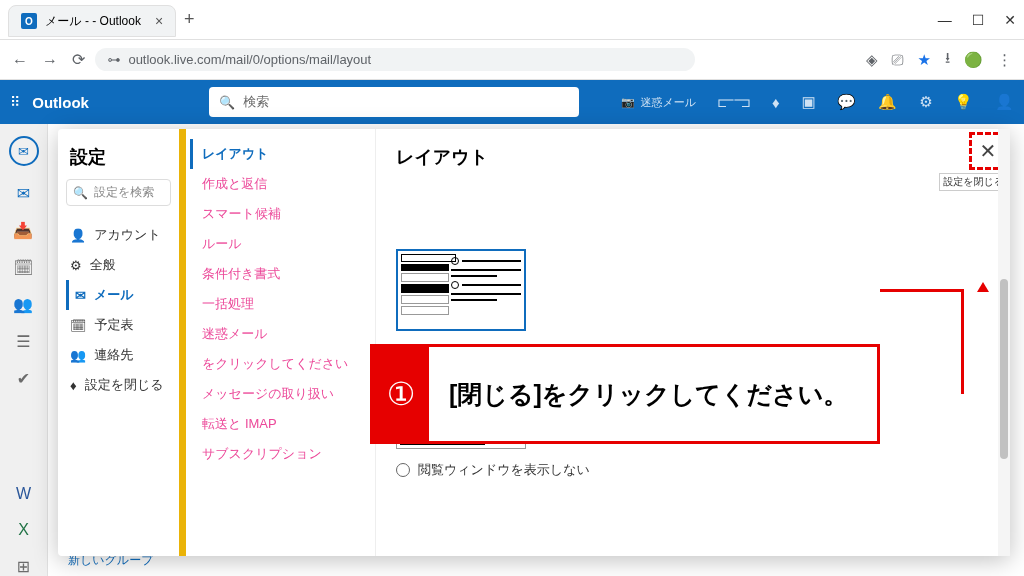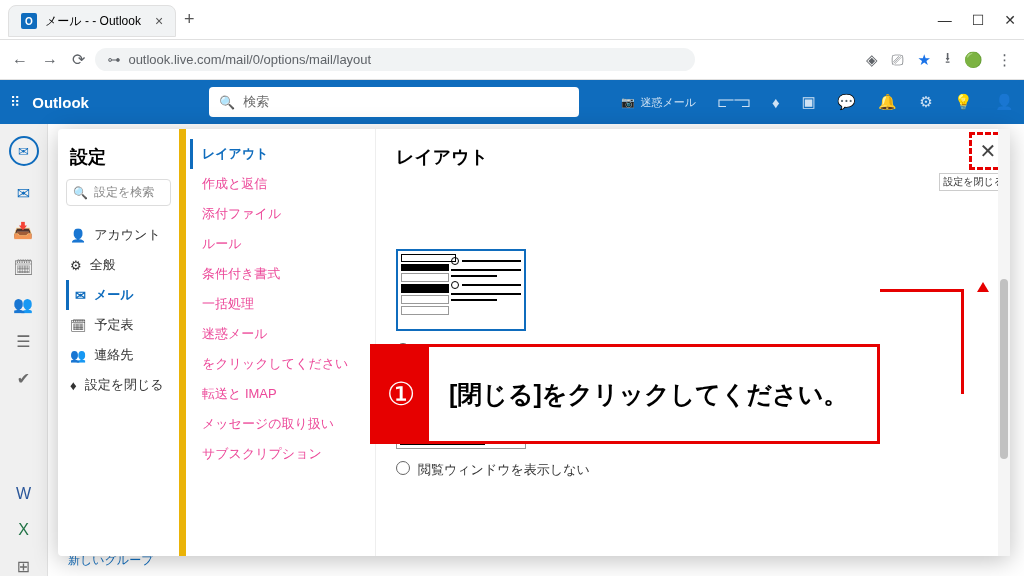--- a/index.html
+++ b/index.html
@@ -49,21 +49,21 @@
 .pv-right .line{height:2px;background:#000}
 .pv-right .linew{height:2px;background:#000;width:65%}
 .pv-right .user{display:flex;align-items:center;gap:3px}
 .pv-right .user .av{width:8px;height:8px;border:1px solid #000;border-radius:50%}
 .pv-wide{width:130px;height:82px;border:1px solid #999;margin:6px 0 12px;padding:3px;display:flex;flex-direction:column;gap:2px}
 .pv-wide .hdr{height:8px;background:#000}
 .pv-wide .urow{display:flex;align-items:center;gap:4px;margin-top:2px}
 .pv-wide .av{width:8px;height:8px;border:1px solid #000;border-radius:50%}
 .pv-wide .ln{height:2px;background:#000;flex:1}
 .pv-wide .ldr{width:10px}
-.radio-opt{display:flex;align-items:flex-start;gap:8px;font-size:13px;color:#333;margin-top:4px}
+.radio-opt{display:flex;align-items:center;gap:8px;font-size:13px;color:#333;margin-top:4px}
 .radio-opt .r{width:14px;height:14px;border:1px solid #666;border-radius:50%}
 .close-btn{position:absolute;top:8px;right:8px;width:28px;height:28px;font-size:20px;color:#444;display:flex;align-items:center;justify-content:center;cursor:pointer}
 .hl-close{position:absolute;top:3px;right:3px;width:38px;height:38px;border:3px dashed #e60000;pointer-events:none}
 .tooltip{position:absolute;top:44px;right:2px;font-size:10px;background:#fff;border:1px solid #ccc;padding:1px 3px;color:#333}
 .callout{position:absolute;left:370px;top:220px;width:510px;height:100px;border:3px solid #e60000;background:#fff;display:flex;align-items:center;z-index:50}
 .callout .num{width:56px;height:100%;background:#e60000;color:#fff;display:flex;align-items:center;justify-content:center;font-size:32px}
 .callout .txt{flex:1;padding:6px 20px;font-size:25px;font-weight:600;line-height:1.4;color:#000}
 .callout-line{position:absolute;left:880px;top:165px;width:84px;height:105px;border-top:3px solid #e60000;border-right:3px solid #e60000;z-index:49}
 .arrowhead{position:absolute;right:35px;top:158px;width:0;height:0;border-left:6px solid transparent;border-right:6px solid transparent;border-bottom:10px solid #e60000;z-index:51}
 .scrollbar-v{position:absolute;right:0;top:0;bottom:0;width:12px;background:#f5f5f5}
@@ -174,28 +174,28 @@
         </div>
       <div class="sp-cat">
           <span>♦</span>
           <span>設定を閉じる</span>
         </div>
     </div>
 
     <div class="sp-mid">
       <div class="item sel">レイアウト</div>
       <div class="item">作成と返信</div>
-      <div class="item">添付ファイル</div>
+      <div class="item">スマート候補</div>
       <div class="item">ルール</div>
       <div class="item">条件付き書式</div>
       <div class="item">一括処理</div>
       <div class="item">迷惑メール</div>
       <div class="item">をクリックしてください</div>
+      <div class="item">メッセージの取り扱い</div>
       <div class="item">転送と IMAP</div>
-      <div class="item">メッセージの取り扱い</div>
       <div class="item">サブスクリプション</div>
     </div>
 
     <div class="sp-main">
       <h2>レイアウト</h2>
 
       <div style="margin-top:80px">
         <div class="preview-box sel">
           <div class="pv-left">
             <div class="top"></div>

